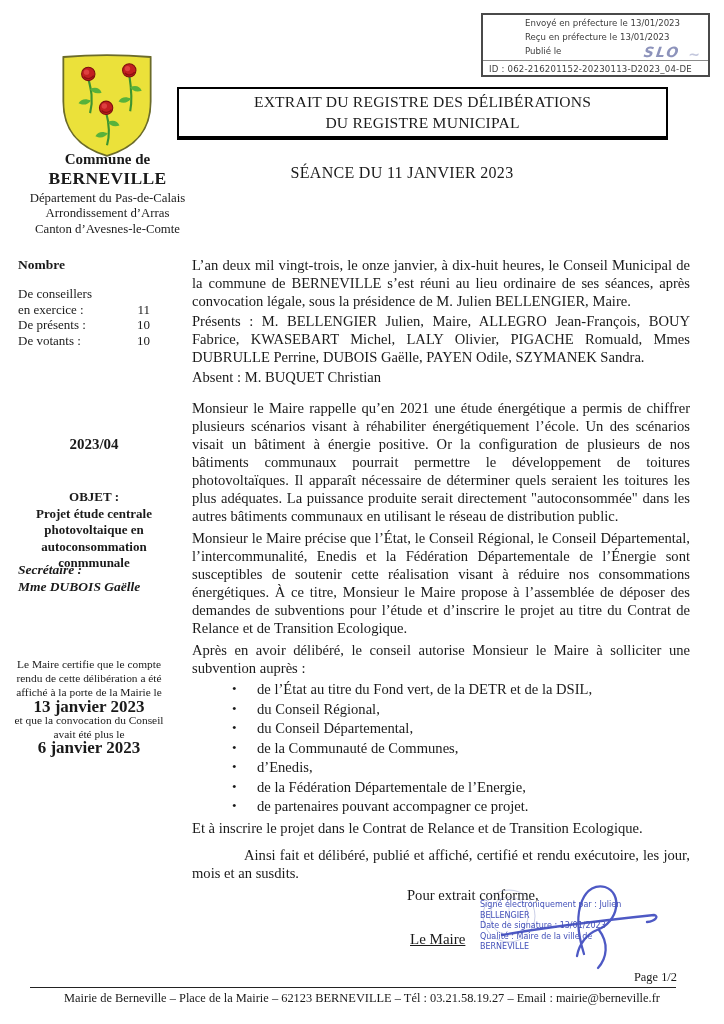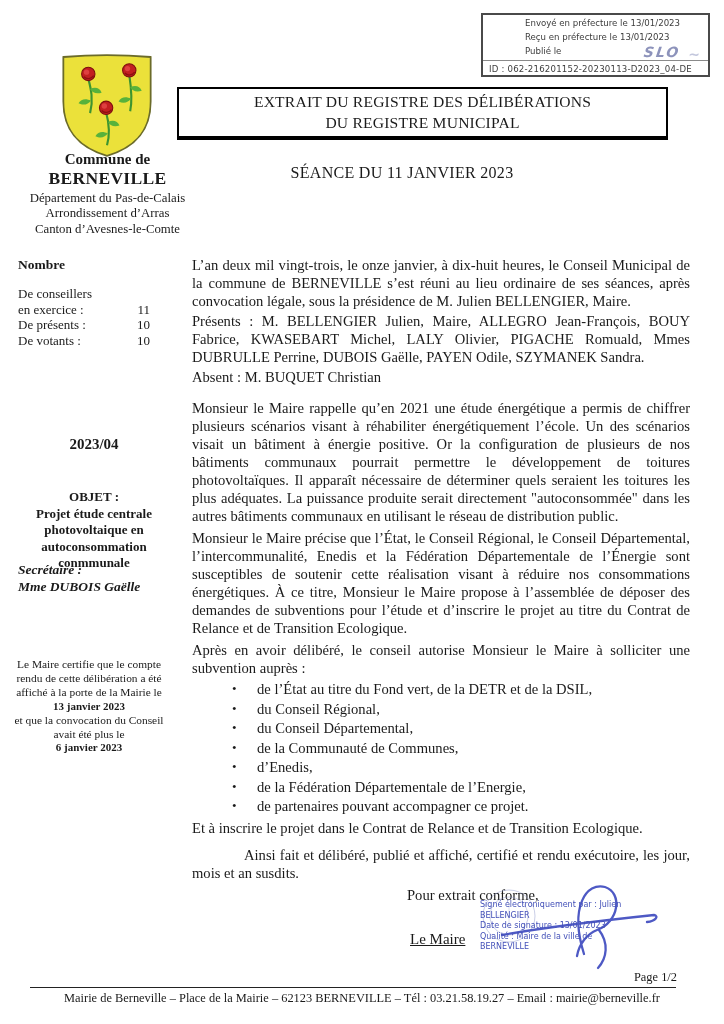--- a/index.html
+++ b/index.html
@@ -45,21 +45,21 @@
   .commune-sub { font-size:12.8px; line-height:15.4px; margin-top:2px; }
 
   .nombre-title { position:absolute; left:18px; top:257px; font-weight:bold; font-size:13.5px; }
   .counts { position:absolute; left:18px; top:286px; width:132px; font-size:13px; line-height:15.5px; }
   .count-row { display:flex; justify-content:space-between;gap:31px; }
 
   .delib-num { position:absolute; left:8px; top:436px; width:172px; text-align:center; font-weight:bold; font-size:15px; }
   .objet { position:absolute; left:8px; top:464px; width:172px; text-align:center; font-weight:bold; font-size:13px; line-height:16.5px;margin-top:25px; }
   .secretaire { position:absolute; left:18px; top:561px; font-weight:bold; font-size:13.5px; line-height:17px;font-style:italic; }
   .certif { position:absolute; left:14px; top:658px; width:150px; text-align:center; font-size:11.4px; line-height:13.9px; }
-  .certif b { font-size:11px; }
+  .certif b { font-size:17px; }
 
   
   .main { position:absolute; left:192px; top:256px; width:498px; font-size:14.6px; line-height:18px; text-align:justify; }
   .main p { margin:0 0 2px 0; }
   p.gap-lg { margin-top:13px; }
   p.gap-md { margin-top:4px; }
   ul.subvention-list { list-style:none; margin:3px 0 3px 0; padding:0 0 0 38px; }
   ul.subvention-list li { position:relative; padding-left:27px; margin:1.5px 0; text-align:left; }
   ul.subvention-list li::before { content:"\2022"; position:absolute; left:2px; top:0; font-size:13px; }
   .indent { text-indent:52px; }

